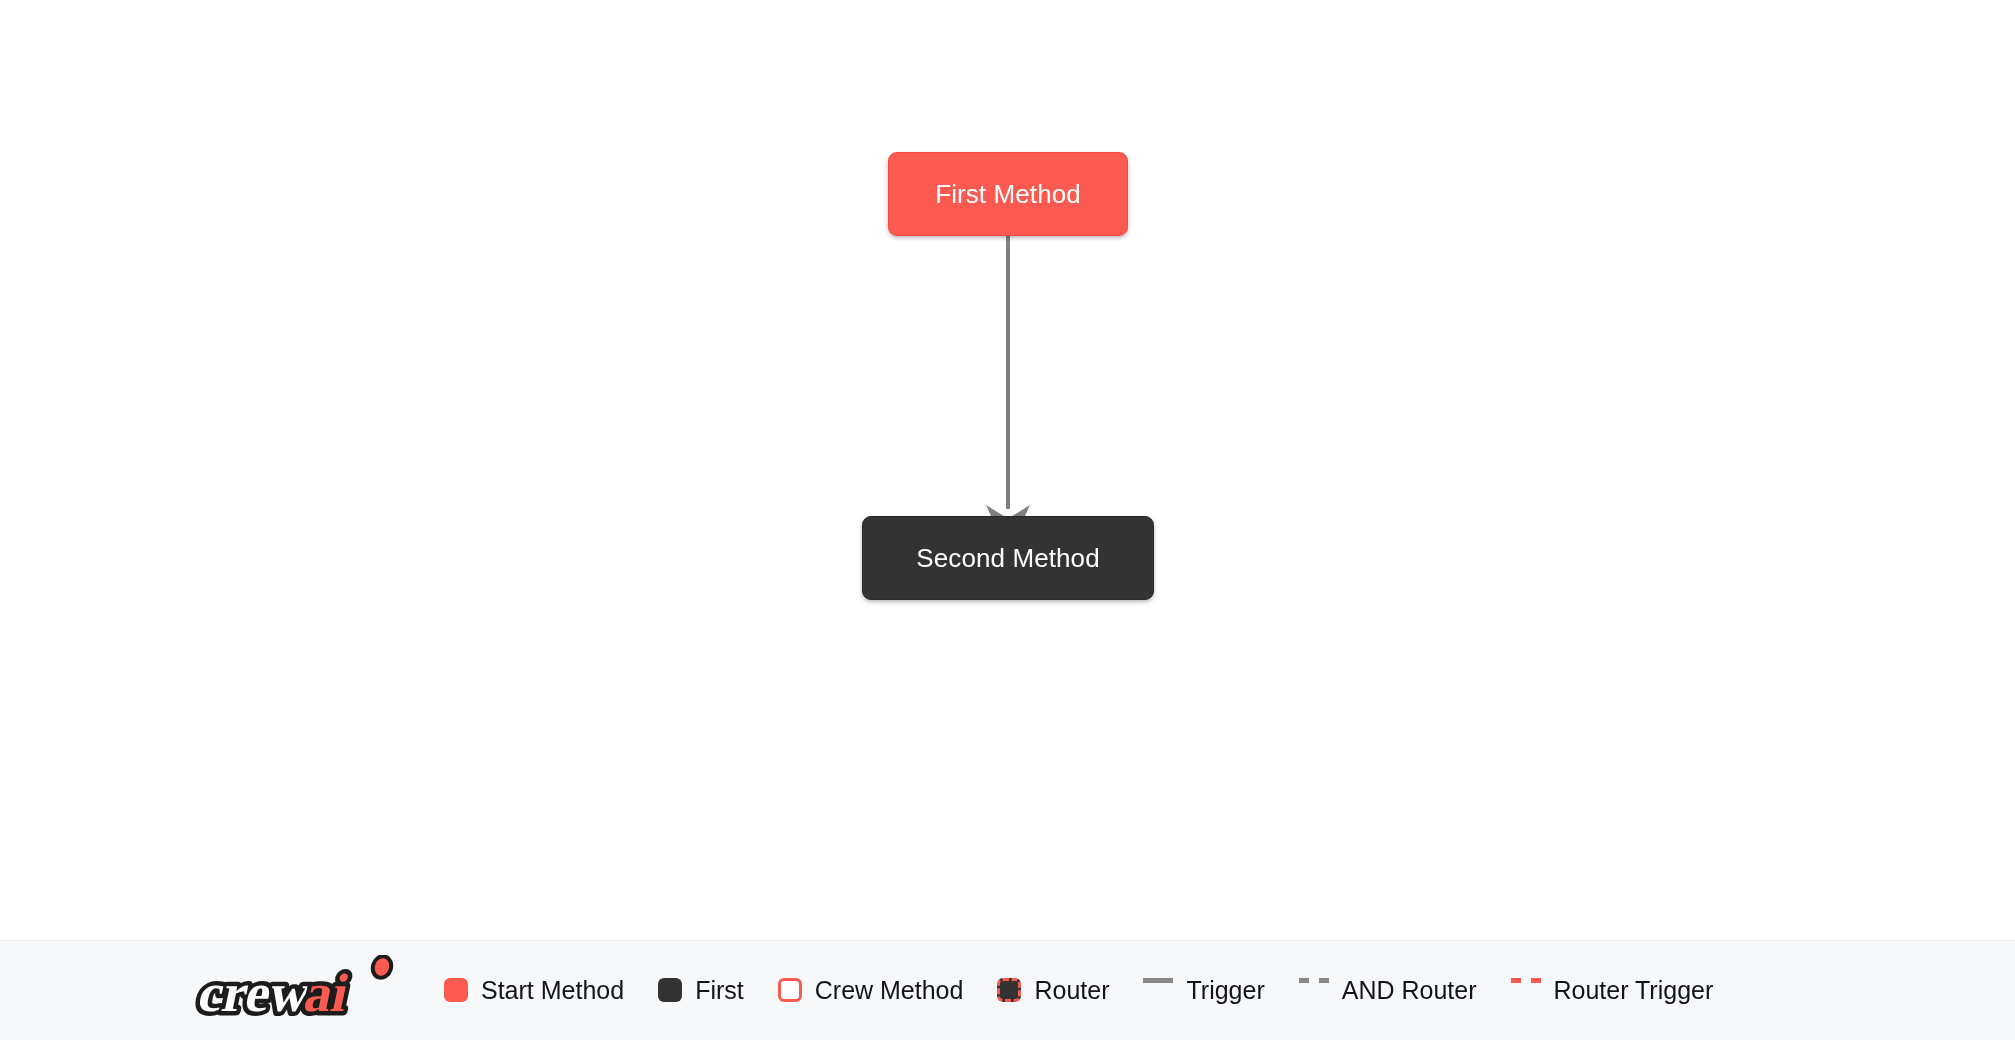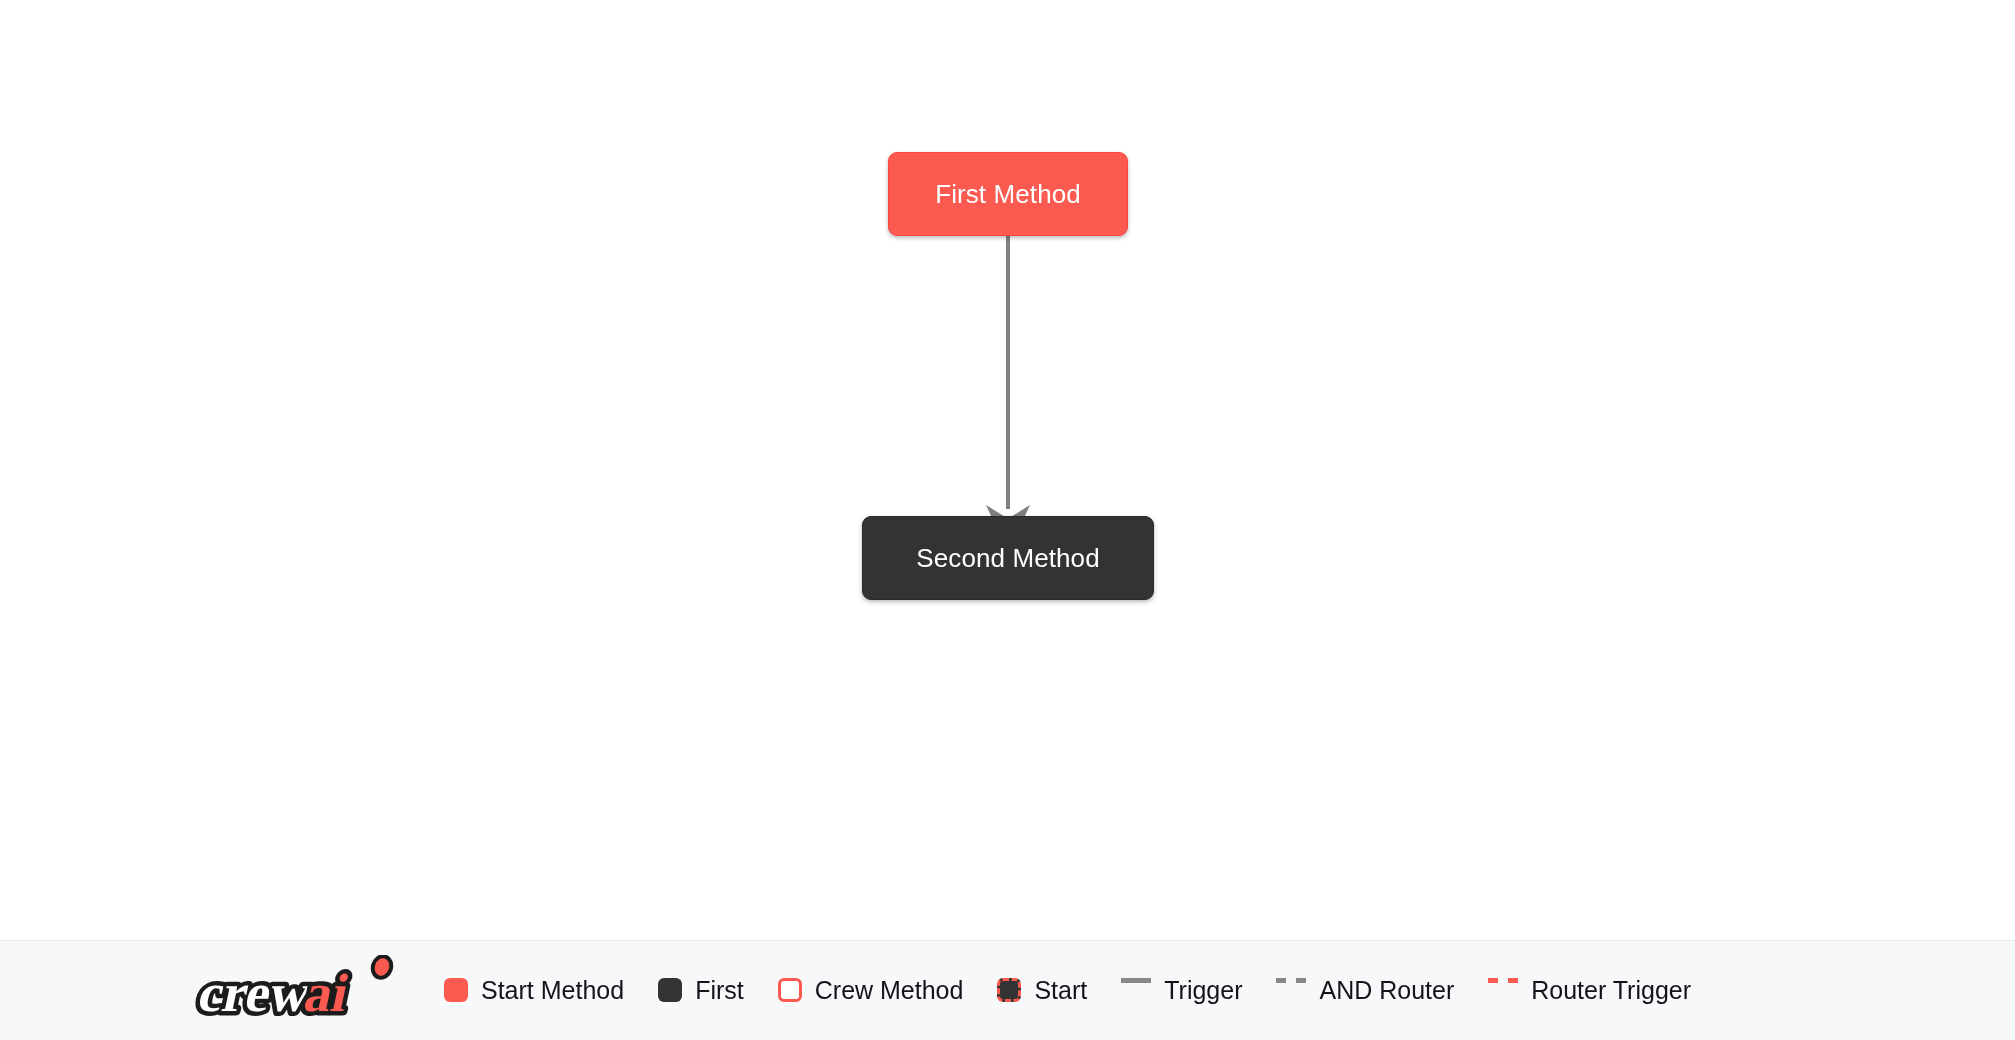--- a/index.html
+++ b/index.html
@@ -179,21 +179,21 @@
         <span class="legend-label">First</span>
       </div>
 
       <div class="legend-item">
         <span class="swatch swatch-crew"></span>
         <span class="legend-label">Crew Method</span>
       </div>
 
       <div class="legend-item">
         <span class="swatch swatch-router"></span>
-        <span class="legend-label">Start</span>
+        <span class="legend-label">Router</span>
       </div>
 
       <div class="legend-item">
         <span class="line-swatch line-solid"></span>
         <span class="legend-label">Trigger</span>
       </div>
 
       <div class="legend-item">
         <span class="line-swatch line-dashed"></span>
         <span class="legend-label">AND Router</span>

